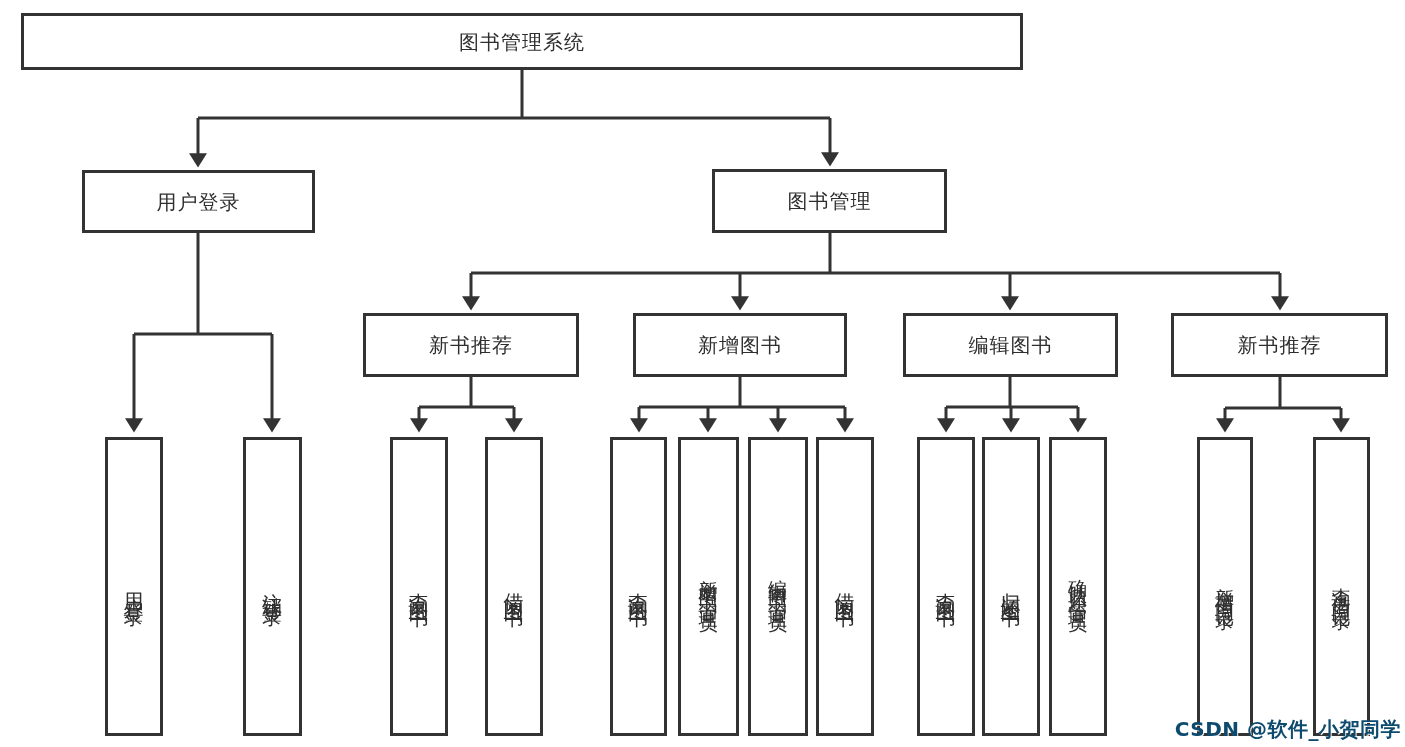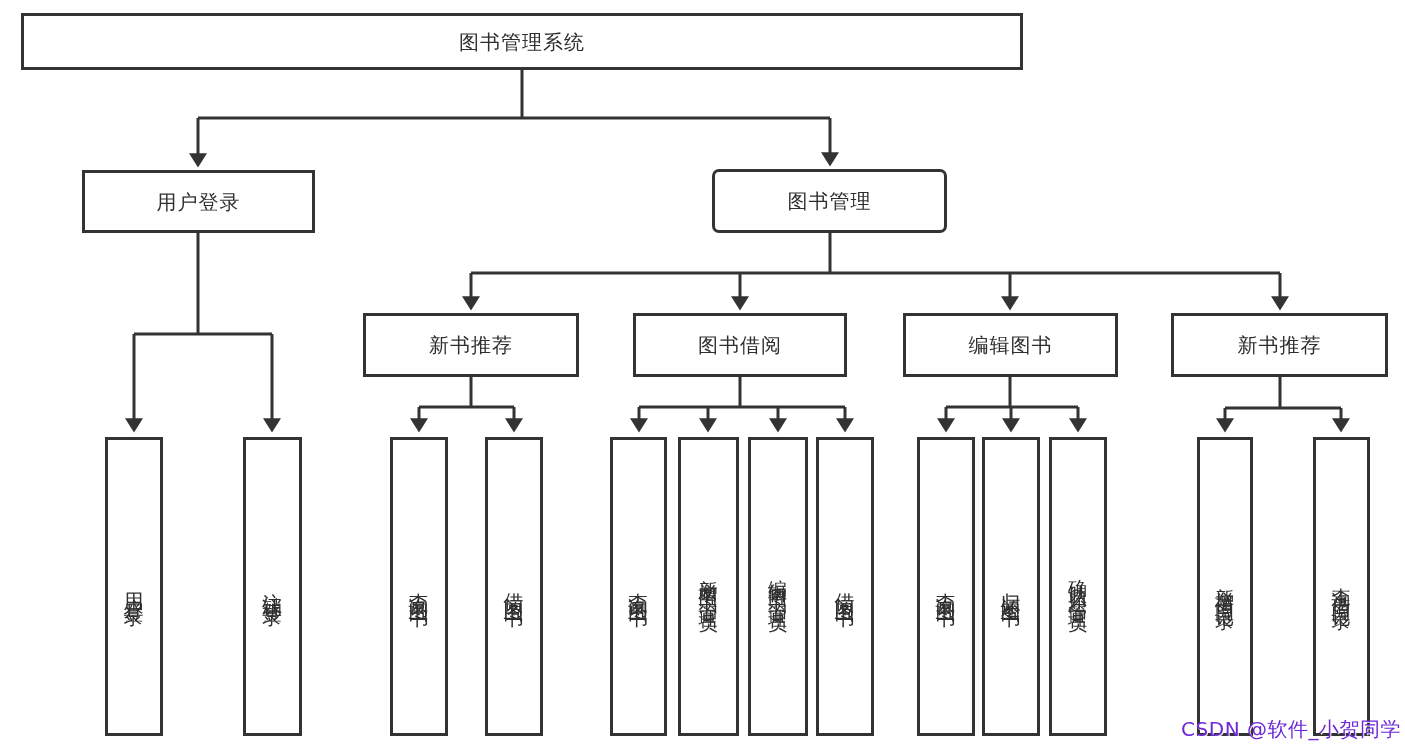--- a/index.html
+++ b/index.html
@@ -13,21 +13,21 @@
     display:flex;align-items:center;justify-content:center;
     font-size:20px;letter-spacing:1px;line-height:1.2;text-align:center;
   }
   .vbox span{
     writing-mode:vertical-rl;text-orientation:mixed;letter-spacing:5px;
   }
   
   .b-root{left:21px;top:13px;width:1002px;height:57px;}
   
   .b-l2a{left:82px;top:170px;width:233px;height:63px;}
-  .b-l2b{left:712px;top:169px;width:235px;height:64px;border-radius:7px;}
+  .b-l2b{left:712px;top:169px;width:235px;height:64px;}
   
   .b-l3a{left:363px;top:313px;width:216px;height:64px;}
   .b-l3b{left:633px;top:313px;width:214px;height:64px;}
   .b-l3c{left:903px;top:313px;width:215px;height:64px;}
   .b-l3d{left:1171px;top:313px;width:217px;height:64px;}
   
   .leaf{top:437px;height:299px;font-size:20px;}
   .b-u1{left:105px;width:58px;}
   .b-u2{left:243px;width:59px;}
   .b-n1{left:390px;width:58px;}
@@ -37,21 +37,21 @@
   .b-b3{left:748px;width:60px;font-size:19px;}
   .b-b4{left:816px;width:58px;}
   .b-c1{left:917px;width:58px;}
   .b-c2{left:982px;width:58px;}
   .b-c3{left:1049px;width:58px;font-size:19px;}
   .b-r1{left:1197px;width:56px;font-size:19px;}
   .b-r2{left:1313px;width:57px;font-size:19px;}
   
   .watermark{
     position:absolute;right:4px;bottom:4px;font-size:20px;letter-spacing:0.5px;
-    color:#6d28d9;text-shadow:1px 1px 0 rgba(255,255,255,.9);
+    color:#0c4a6e;text-shadow:1px 1px 0 rgba(255,255,255,.9);font-weight:bold;
   }
 </style>
 </head>
 <body>
 
 <div id="canvas">
 
   <svg id="wires" viewBox="0 0 1405 747" xmlns="http://www.w3.org/2000/svg">
     <defs>
       <marker id="arrow" viewBox="0 0 10 12" refX="7" refY="6" markerWidth="6" markerHeight="6" orient="auto">
@@ -103,21 +103,21 @@
     <span>用户登录</span>
   </div>
   <div class="box b-l2b">
     <span>图书管理</span>
   </div>
 
   <div class="box b-l3a">
     <span>新书推荐</span>
   </div>
   <div class="box b-l3b">
-    <span>图书借阅</span>
+    <span>新增图书</span>
   </div>
   <div class="box b-l3c">
     <span>编辑图书</span>
   </div>
   <div class="box b-l3d">
     <span>新书推荐</span>
   </div>
 
   <div class="box vbox leaf b-u1">
     <span>用户登录</span>

